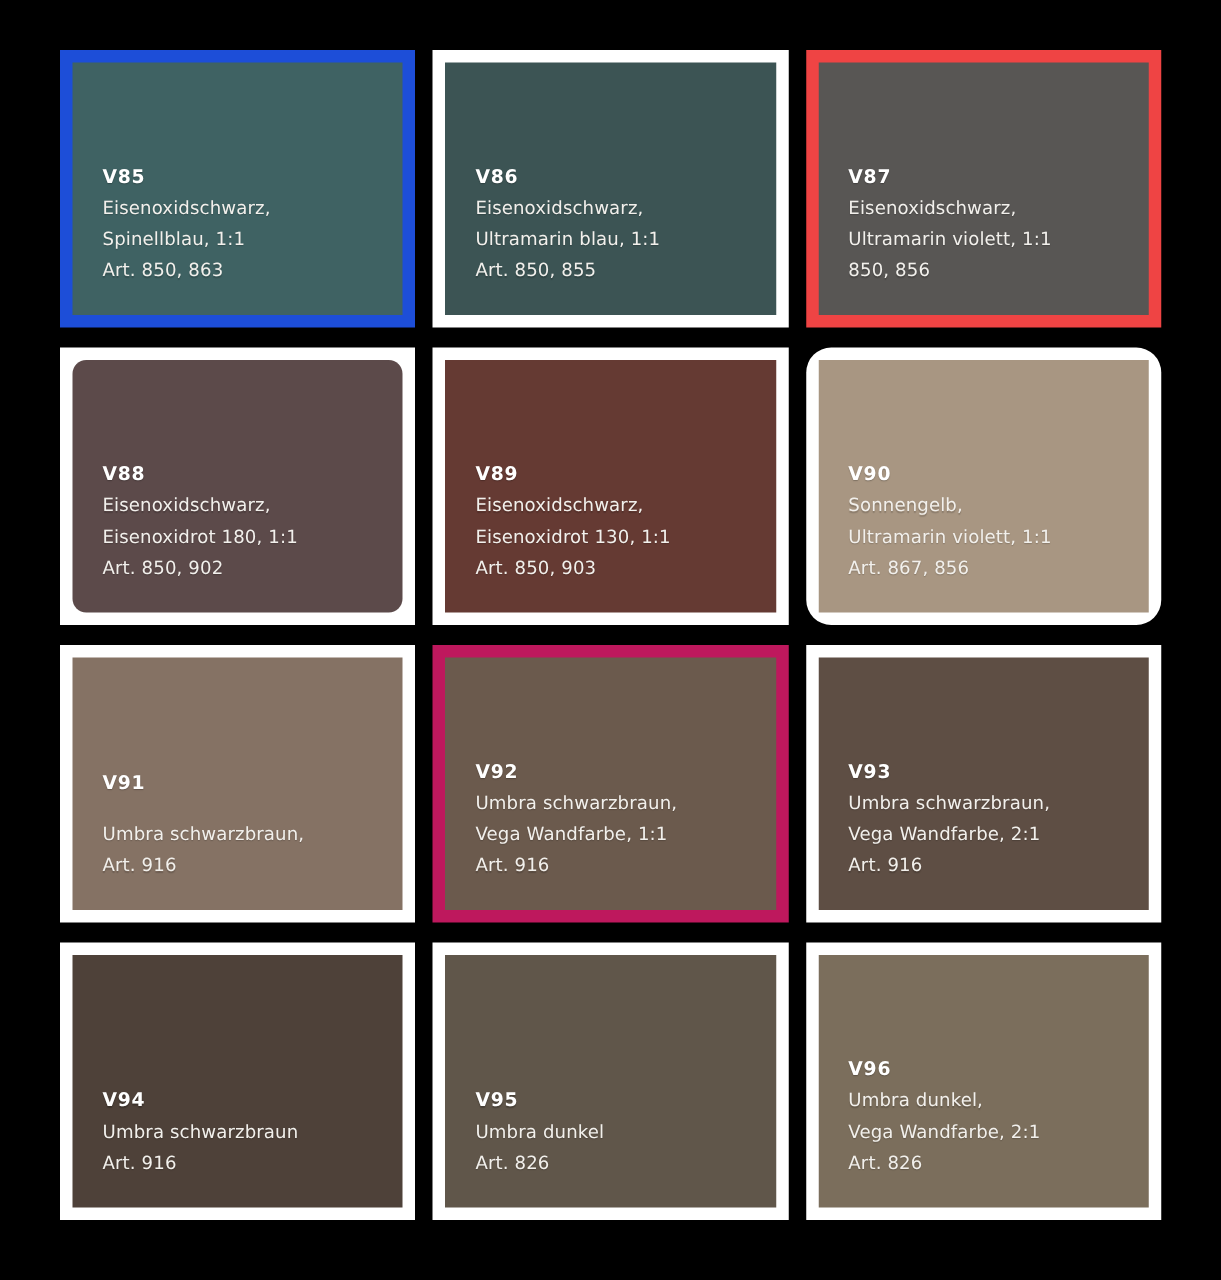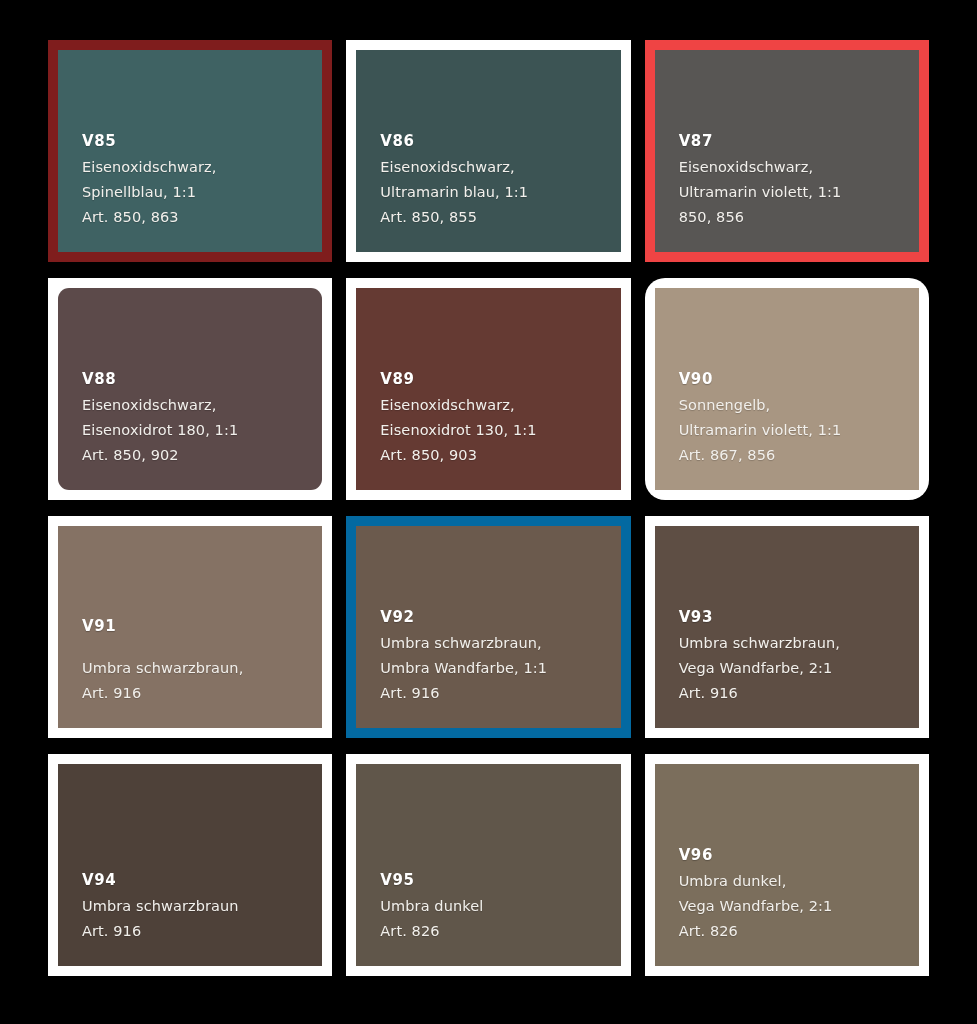--- a/index.html
+++ b/index.html
@@ -78,21 +78,21 @@
     letter-spacing: 0.1px;
     white-space: nowrap;
     text-shadow: 0 1px 1px rgba(0,0,0,0.2);
   }
 </style>
 </head>
 <body>
 
 <div id="swatch-chart">
   <div class="swatch-grid">
-      <div class="swatch-card" style="background: #7f1d1d; justify-content: center;">
+      <div class="swatch-card" style="background: #1d4ed8; justify-content: center;">
         <div class="swatch-color" style="background: rgb(63, 98, 99);">
           <div class="swatch-code">V85</div>
           <ul class="swatch-lines">
             <li class="swatch-line">Eisenoxidschwarz,</li>
             <li class="swatch-line">Spinellblau, 1:1</li>
             <li class="swatch-line">Art. 850, 863</li>
           </ul>
         </div>
       </div>
       <div class="swatch-card" style="background: rgb(255, 255, 255);">
@@ -147,26 +147,26 @@
       </div>
       <div class="swatch-card" style="background: rgb(255, 255, 255);">
         <div class="swatch-color" style="background: rgb(133, 114, 100); gap: 16px;">
           <div class="swatch-code">V91</div>
           <ul class="swatch-lines">
             <li class="swatch-line">Umbra schwarzbraun,</li>
             <li class="swatch-line">Art. 916</li>
           </ul>
         </div>
       </div>
-      <div class="swatch-card" style="background: #0369a1; justify-content: center;">
+      <div class="swatch-card" style="background: #be185d; justify-content: center;">
         <div class="swatch-color" style="background: rgb(107, 90, 77);">
           <div class="swatch-code">V92</div>
           <ul class="swatch-lines">
             <li class="swatch-line">Umbra schwarzbraun,</li>
-            <li class="swatch-line">Umbra Wandfarbe, 1:1</li>
+            <li class="swatch-line">Vega Wandfarbe, 1:1</li>
             <li class="swatch-line">Art. 916</li>
           </ul>
         </div>
       </div>
       <div class="swatch-card" style="background: rgb(255, 255, 255);">
         <div class="swatch-color" style="background: rgb(94, 78, 68);">
           <div class="swatch-code">V93</div>
           <ul class="swatch-lines">
             <li class="swatch-line">Umbra schwarzbraun,</li>
             <li class="swatch-line">Vega Wandfarbe, 2:1</li>

